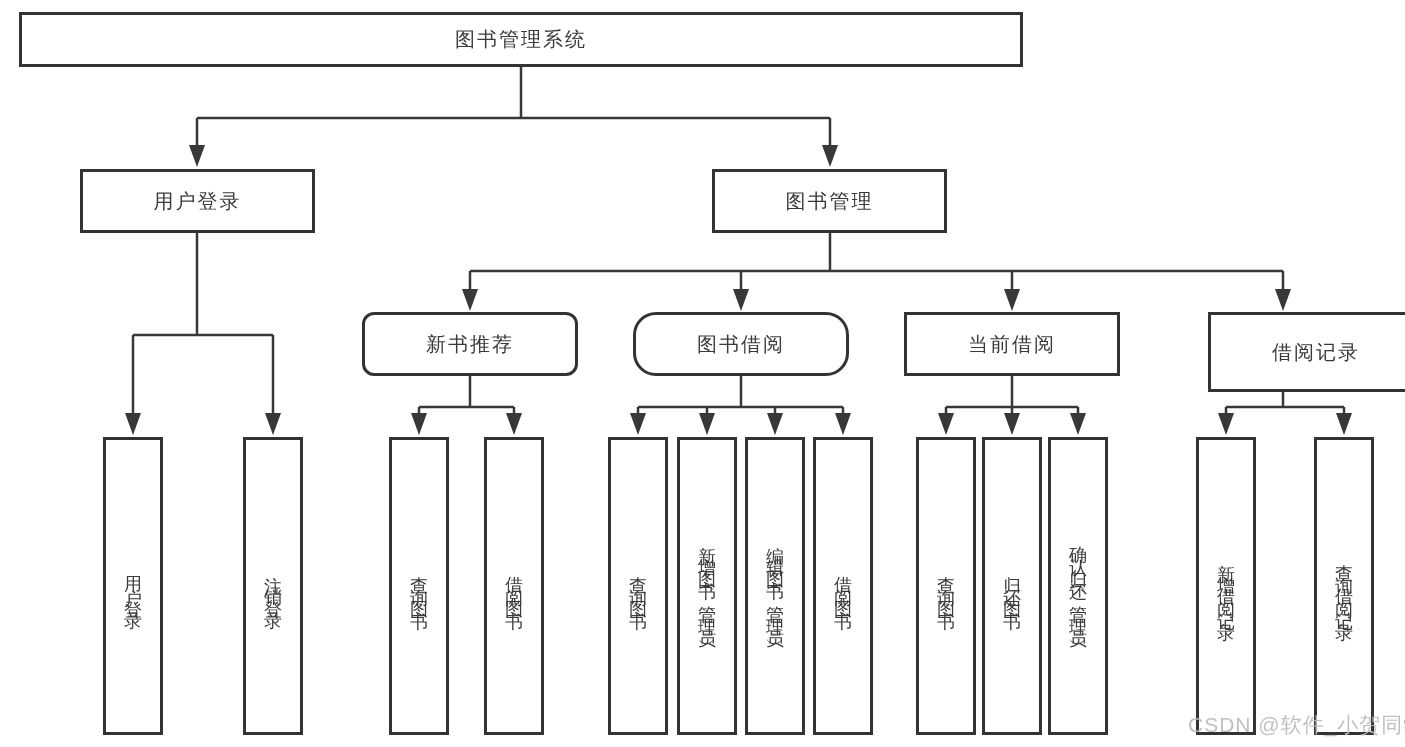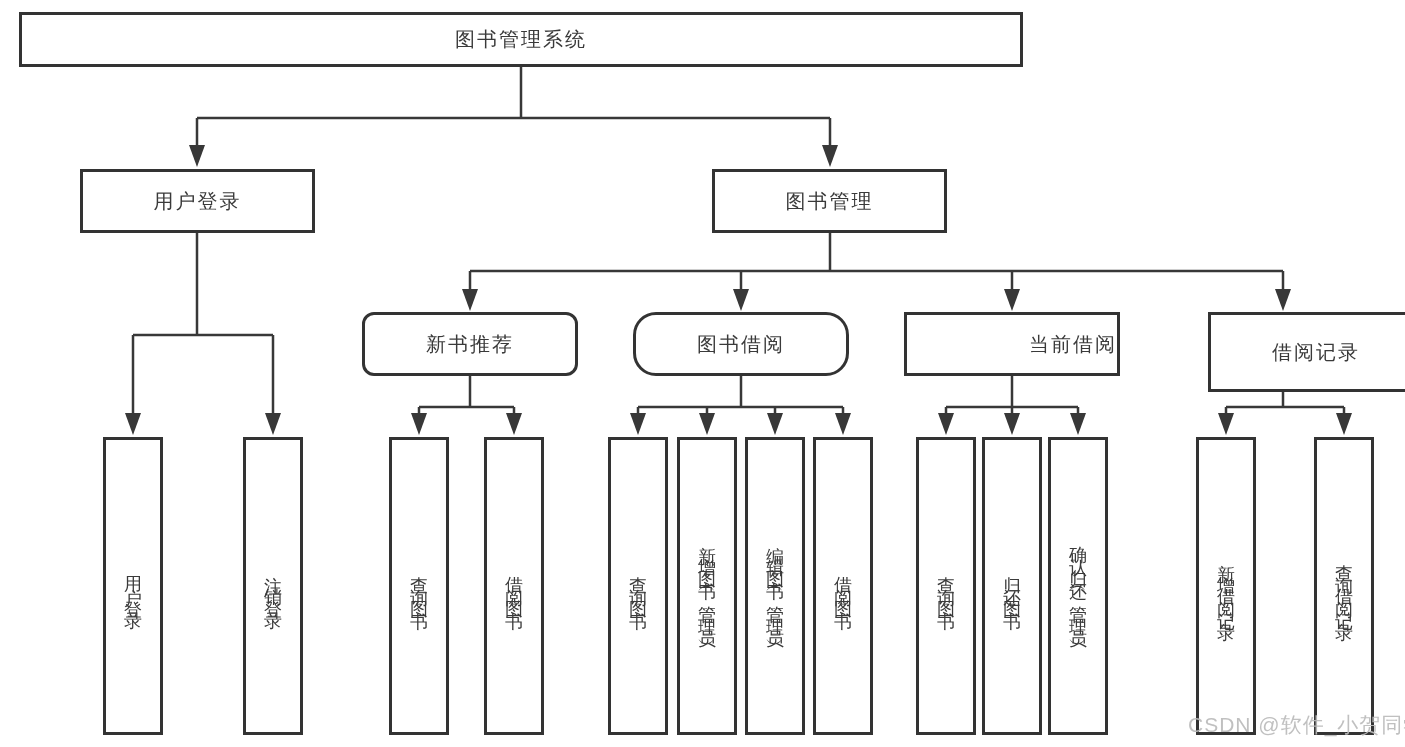--- a/index.html
+++ b/index.html
@@ -111,21 +111,21 @@
   <div class="box" style="left:712px; top:169px; width:235px; height:64px;">
     <span class="hlabel">图书管理</span>
   </div>
 
   <div class="box" style="left:362px; top:312px; width:216px; height:64px;border-radius:12px;">
     <span class="hlabel">新书推荐</span>
   </div>
   <div class="box" style="left:633px; top:312px; width:216px; height:64px;border-radius:23px;">
     <span class="hlabel">图书借阅</span>
   </div>
-  <div class="box" style="left:904px; top:312px; width:216px; height:64px;justify-content:flex-end;">
+  <div class="box" style="left:904px; top:312px; width:216px; height:64px;">
     <span class="hlabel">当前借阅</span>
   </div>
   <div class="box" style="left:1208px; top:312px; width:216px; height:80px;">
     <span class="hlabel">借阅记录</span>
   </div>
 
   <div class="box leaf" style="left:103px;">
     <span class="vtext">用户登录</span>
   </div>
   <div class="box leaf" style="left:243px;">

